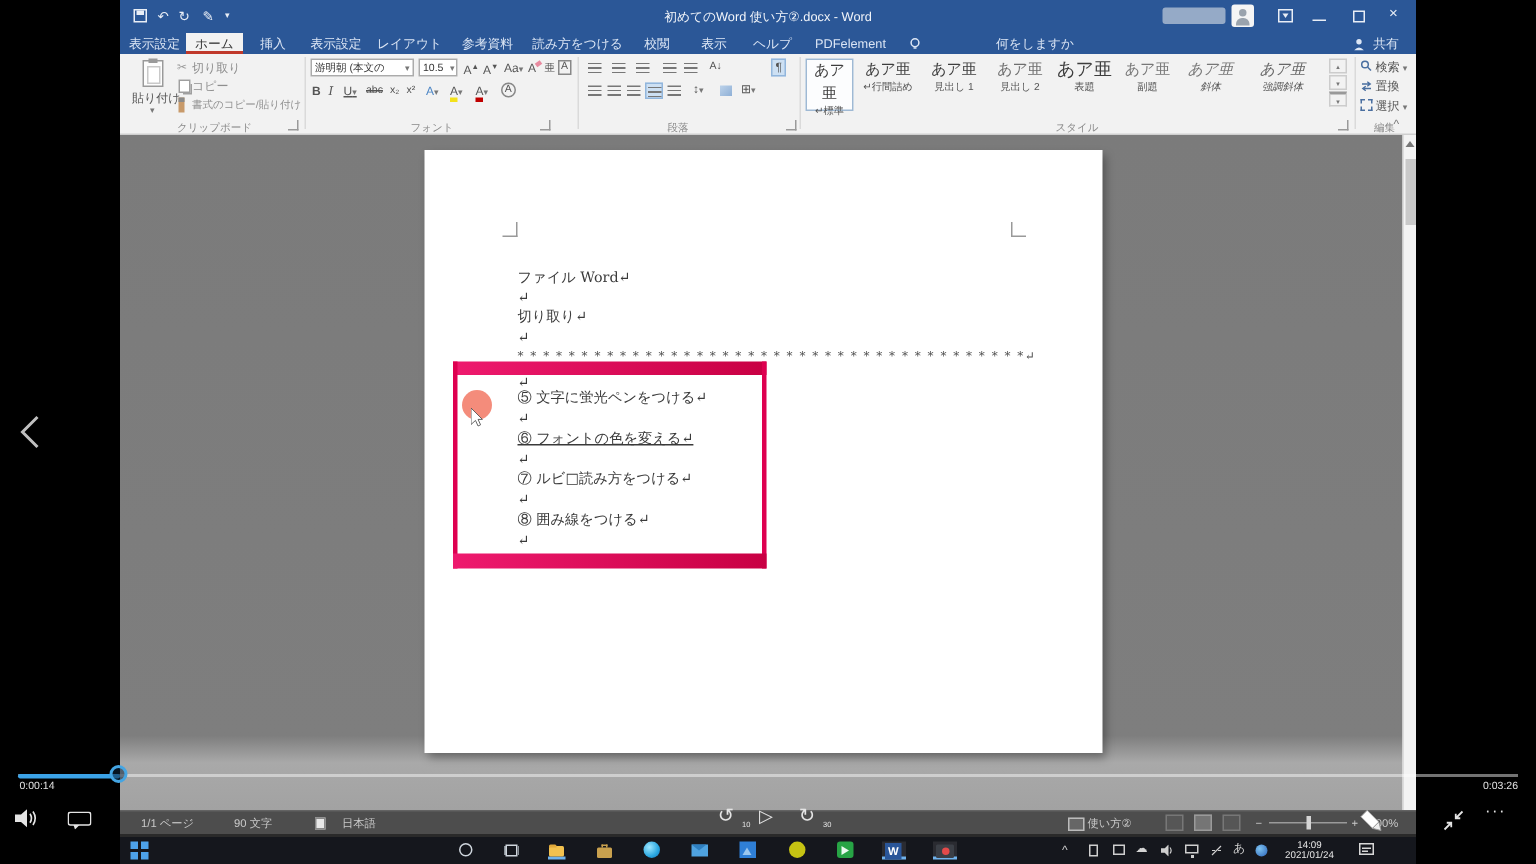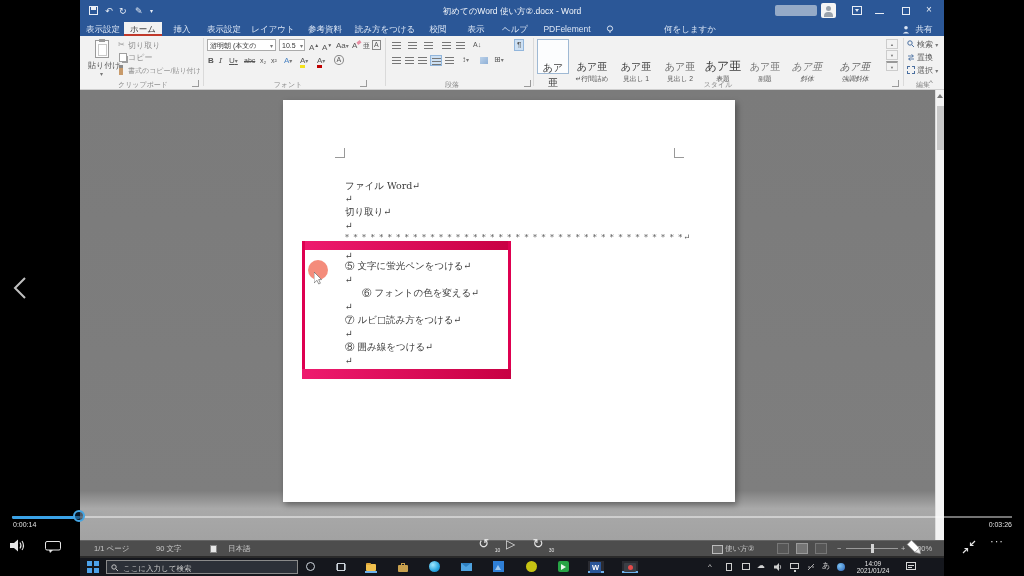--- a/index.html
+++ b/index.html
@@ -23,21 +23,21 @@
   #ribbon{left:0;top:36px;width:864px;height:54px;background:#f2f2f2;border-bottom:1px solid #cfcfcf;box-sizing:border-box;color:#444;}
   .gdiv{top:2px;width:1px;height:48px;background:#dadada;}
   .glabel{top:44px;font-size:7px;color:#8a8a8a;text-align:center;}
   .launcher{top:44px;width:6px;height:6px;border-right:1px solid #9a9a9a;border-bottom:1px solid #9a9a9a;}
   .rbtn{font-size:8px;color:#555;line-height:9px;}
   .combo{background:#fff;border:1px solid #ababab;height:12px;font-size:7px;color:#333;line-height:12px;padding:0 2px;box-sizing:border-box;}
   .dd{color:#777;font-size:6px;}
   .ic-lines{width:9px;height:7px;background:repeating-linear-gradient(to bottom,#777 0,#777 1px,transparent 1px,transparent 3px);}
   .pressed{background:#cde0f3;border:1px solid #92b6dc;}
   .styleitem{top:3px;height:35px;text-align:center;}
-  .styleitem .pv{font-size:10px;color:#3d3d3d;line-height:15px;margin-top:20px;}
+  .styleitem .pv{font-size:10px;color:#3d3d3d;line-height:15px;}
   .styleitem .nm{font-size:6.8px;color:#555;line-height:9px;}
   .sel{border:1px solid #9fb9d4;background:#fcfdfe;box-sizing:border-box;}
   
   #docarea{left:0;top:90px;width:864px;height:450px;background:linear-gradient(180deg,#7b7b7b 0%,#7e7e7e 89%,#a9a9a9 93%,#a2a2a2 100%);}
   #page{left:203px;top:10px;width:452px;height:402px;background:#fff;box-shadow:2px 3px 6px rgba(0,0,0,.35);}
   .crop{width:9px;height:9px;}
   .docline{font-family:"DejaVu Serif","Liberation Serif",serif;font-size:9.5px;color:#3a3a3a;line-height:10px;white-space:nowrap;}
   .stars{font-size:8px;letter-spacing:1px;color:#4c4c4c;}
   #hlbox{left:222px;top:151px;width:209px;height:138px;border-left:3px solid #de0050;border-right:3px solid #de0050;box-sizing:border-box;}
   .hlbar{left:222px;width:209px;background:linear-gradient(90deg,#ee1a6e,#c80043);}
@@ -246,21 +246,21 @@
       <div class="a docline" style="left:265px;top:117px;">切り取り↵</div>
       <div class="a docline" style="left:265px;top:131px;">↵</div>
       <div class="a docline stars" style="left:265px;top:143px;">* * * * * * * * * * * * * * * * * * * * * * * * * * * * * * * * * * * * * * * *↵</div>
 
       <div class="a hlbar" style="top:151px;height:9px;"></div>
       <div id="hlbox" class="a"></div>
       <div class="a hlbar" style="top:279px;height:10px;"></div>
       <div class="a docline" style="left:265px;top:161px;">↵</div>
       <div class="a docline" style="left:265px;top:171px;">⑤ 文字に蛍光ペンをつける↵</div>
       <div class="a docline" style="left:265px;top:185px;">↵</div>
-      <div class="a docline" style="left:282px;top:198px;">⑥ フォントの色を変える↵</div>
+      <div class="a docline" style="left:265px;top:198px;text-decoration:underline;">⑥ フォントの色を変える↵</div>
       <div class="a docline" style="left:265px;top:212px;">↵</div>
       <div class="a docline" style="left:265px;top:225px;">⑦ ルビ□読み方をつける↵</div>
       <div class="a docline" style="left:265px;top:239px;">↵</div>
       <div class="a docline" style="left:265px;top:252px;">⑧ 囲み線をつける↵</div>
       <div class="a docline" style="left:265px;top:266px;">↵</div>
 
       <div id="clickdot" class="a"></div>
       <svg class="a" style="left:234px;top:182px;" width="9" height="13">
           <polygon points="0,0 0,11 3,8.3 4.7,12 6.4,11.2 4.7,7.6 7.6,7.6" fill="#fff" stroke="#555" stroke-width="0.6"></polygon>
         </svg>
@@ -290,27 +290,20 @@
           <g transform="rotate(-45 11 11)">
             <rect x="8" y="3" width="6" height="11" fill="#fff" stroke="#999" stroke-width="0.6"></rect>
             <polygon points="8,14 14,14 11,19" fill="#eee" stroke="#999" stroke-width="0.6"></polygon>
           </g>
         </svg>
     </div>
     <div id="strip" class="a"></div>
 
     <div id="taskbar" class="a">
       <span class="a tbi" style="left:7px;background:linear-gradient(#4da2ea,#4da2ea) 0 0/5px 5px no-repeat,linear-gradient(#4da2ea,#4da2ea) 7px 0/5px 5px no-repeat,linear-gradient(#4da2ea,#4da2ea) 0 7px/5px 5px no-repeat,linear-gradient(#4da2ea,#4da2ea) 7px 7px/5px 5px no-repeat;"></span>
-      <div class="a" style="left:26px;top:2px;width:192px;height:14px;background:#2c3038;border:1px solid #8a8a8a;box-sizing:border-box;">
-        <svg class="a" style="left:4px;top:3px;" width="8" height="8">
-            <circle cx="3" cy="3" r="2.2" fill="none" stroke="#c2c2c2" stroke-width="1"></circle>
-            <line x1="4.8" y1="4.8" x2="7" y2="7" stroke="#c2c2c2" stroke-width="1"></line>
-          </svg>
-        <span class="a t" style="left:16px;top:3px;font-size:7.5px;color:#c9c9c9;">ここに入力して検索</span>
-      </div>
       <span class="a" style="left:226px;top:4px;width:9px;height:9px;border:1.5px solid #cfd6dd;border-radius:50%;box-sizing:border-box;"></span>
       <span class="a" style="left:257px;top:5px;width:8px;height:8px;border:1px solid #cfd6dd;box-sizing:border-box;box-shadow:-2px 0 0 -1px #8b9299,2px 0 0 -1px #8b9299;"></span>
       <span class="a tbi" style="left:285px;box-shadow:inset 0 -2px 0 #6fb2ec;">
           <span class="a" style="left:1px;top:3px;width:10px;height:7px;background:#f2c14e;border-radius:1px;"></span>
           <span class="a" style="left:1px;top:2px;width:5px;height:2px;background:#e0a83a;border-radius:1px 1px 0 0;"></span>
         </span>
       <span class="a tbi" style="left:317px;">
           <span class="a" style="left:1px;top:4px;width:10px;height:7px;background:#c9a14e;border-radius:1px;"></span>
           <span class="a" style="left:4px;top:2px;width:4px;height:2px;border:1px solid #c9a14e;border-bottom:none;box-sizing:border-box;"></span>
         </span>

